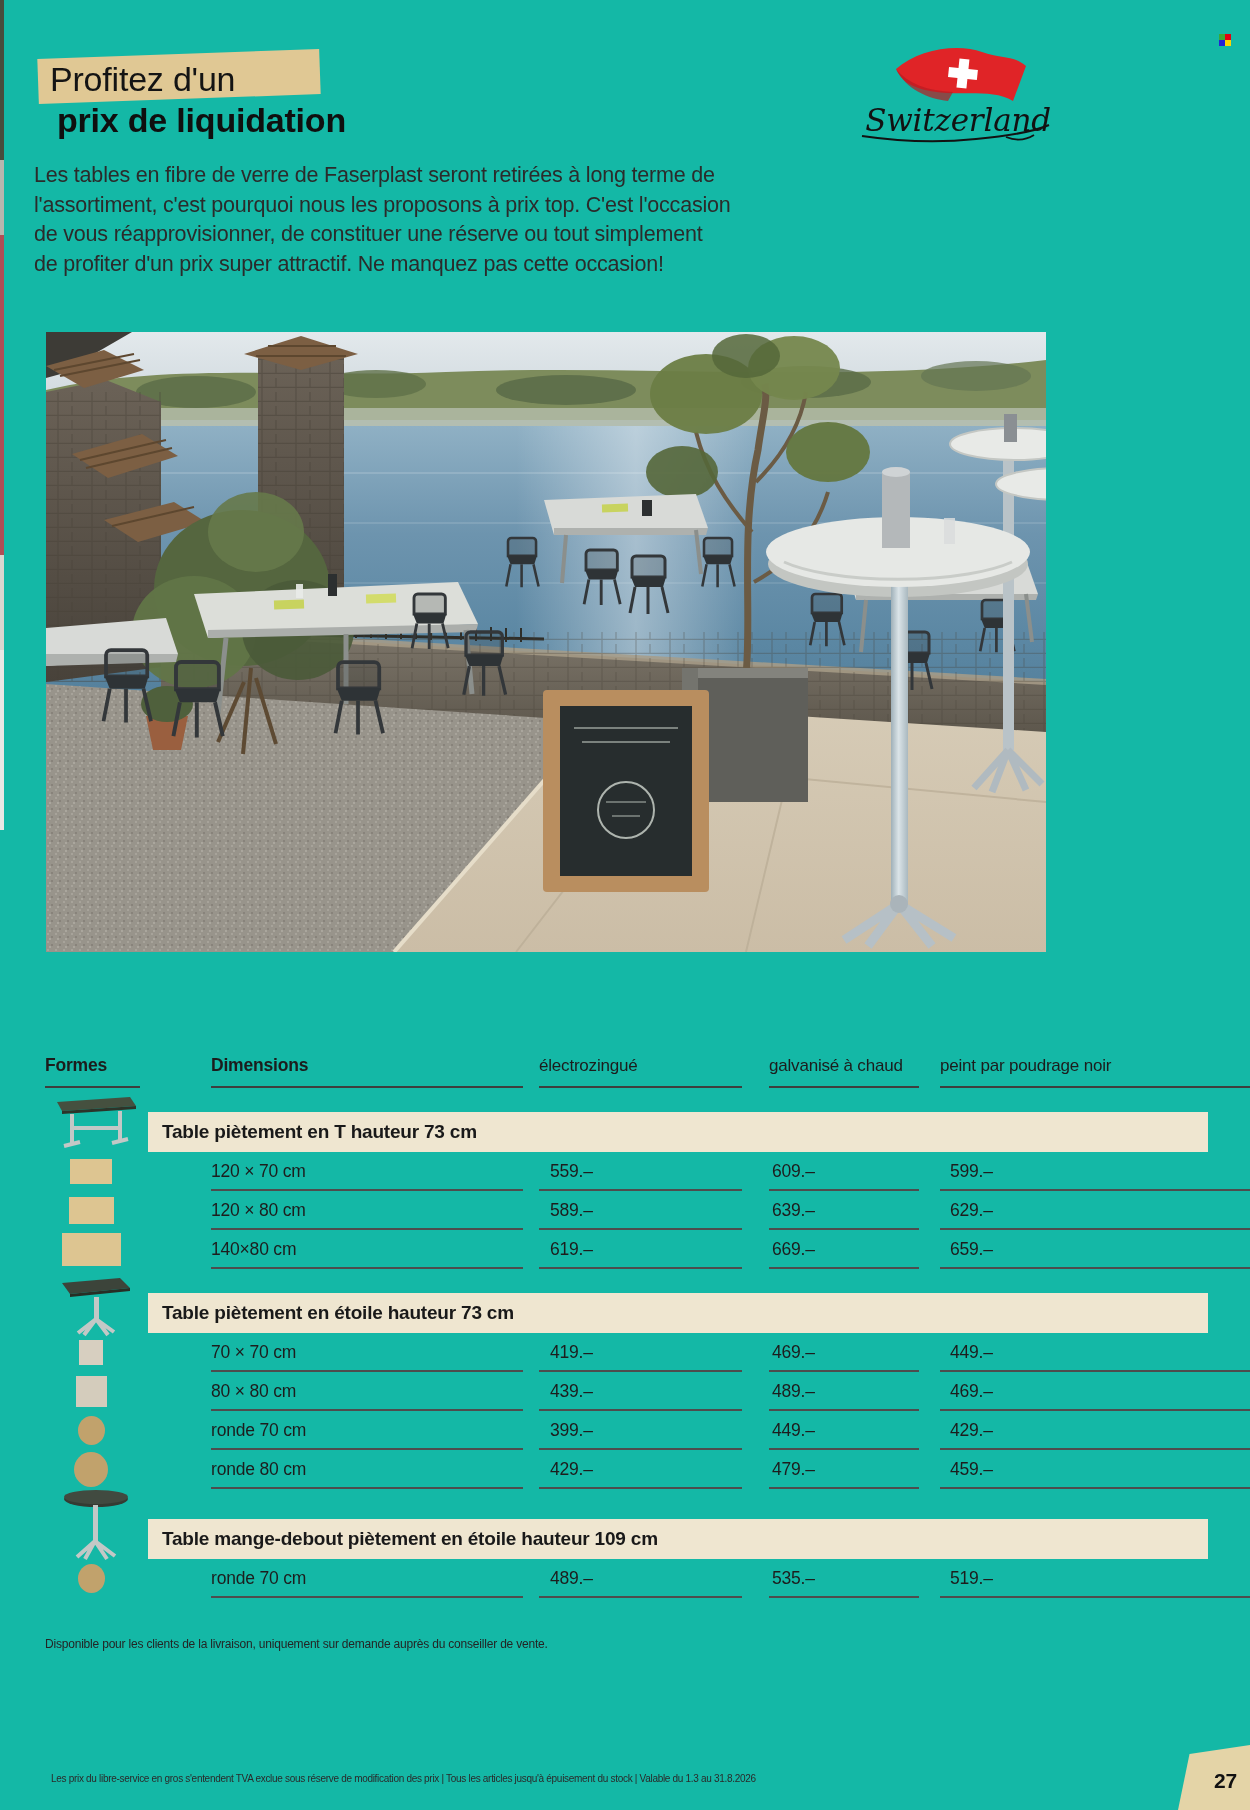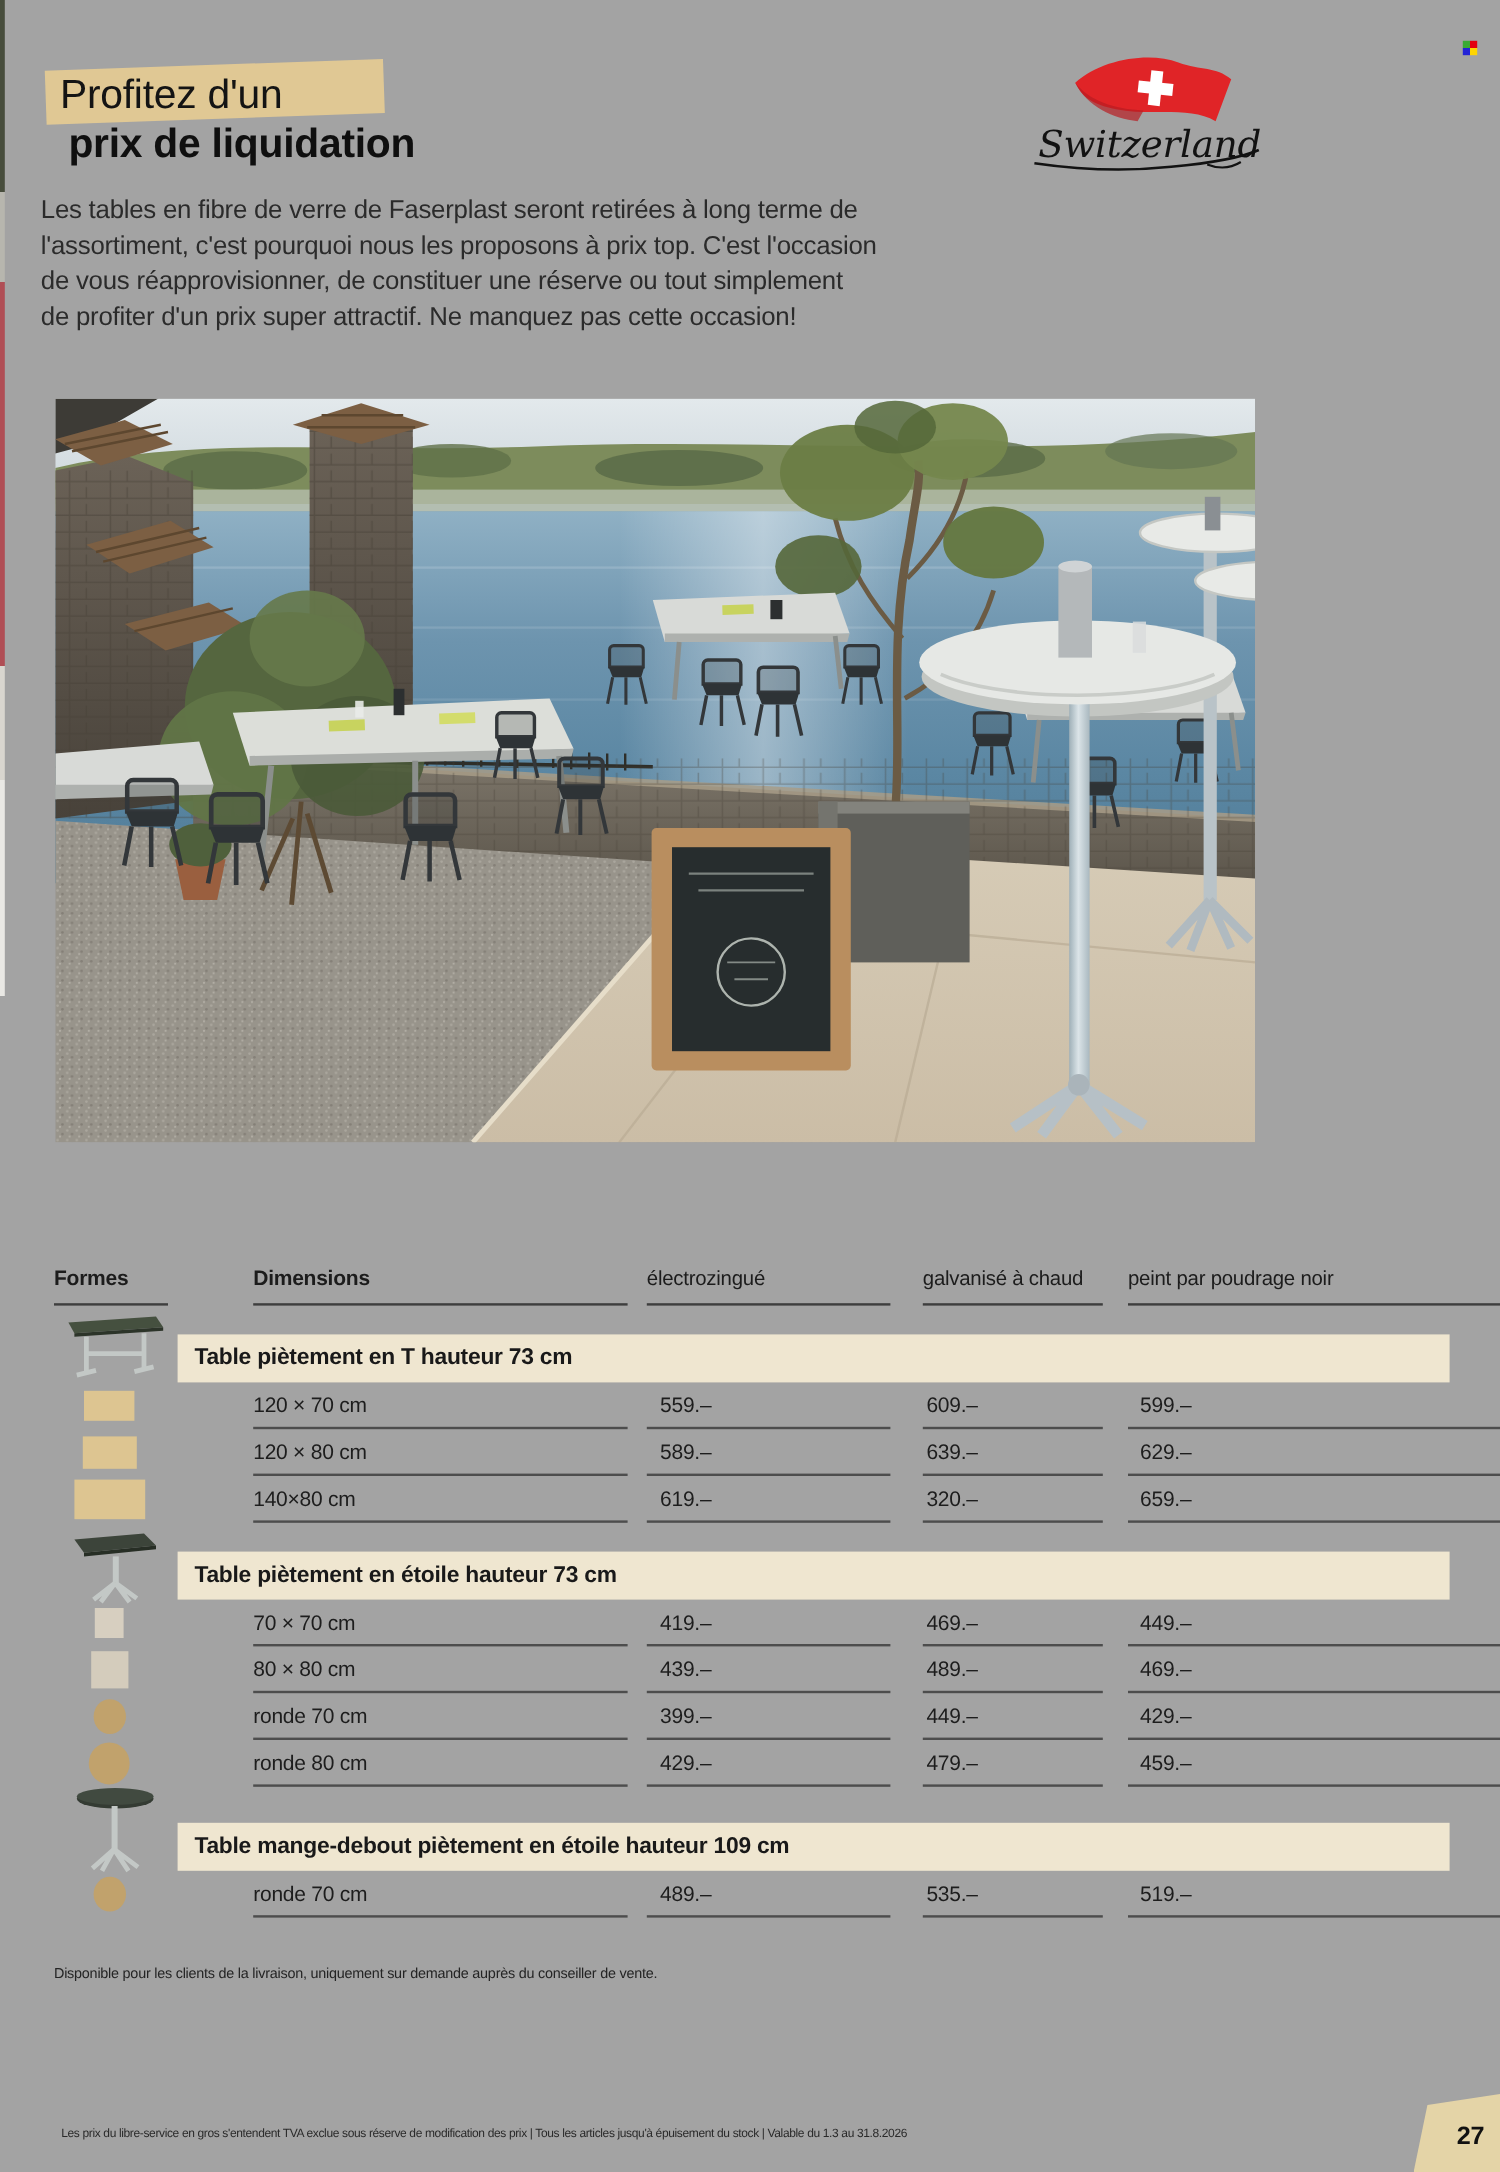--- a/index.html
+++ b/index.html
@@ -1,16 +1,16 @@
 <!DOCTYPE html>
 <html><head>
 <meta charset="utf-8">
 <style>
   html,body{margin:0;padding:0;background:#e8e8e8;}
-  .page{position:relative;width:1250px;height:1810px;background:#a3a3a3;
+  .page{position:relative;width:1250px;height:1810px;background:#14b8a6;
         font-family:"Liberation Sans",sans-serif;color:#1c1c1c;overflow:hidden;
         letter-spacing:-0.2px;}
   
   .edge{position:absolute;left:0;width:4px;}
   
   .regmark{position:absolute;left:1219px;top:34px;width:12px;height:12px;display:grid;
            grid-template-columns:6px 6px;grid-template-rows:6px 6px;}
   .regmark i{display:block;}
   
   .hl-box{position:absolute;left:38px;top:54px;width:282px;height:45px;background:#e0c894;
@@ -380,21 +380,21 @@
             <span class="shp shp-rect-l"></span>
           </span>
         </div>
       <div class="cell c-dim u">
           <span class="val">140×80 cm</span>
         </div>
       <div class="cell c-p1 u">
           <span class="val p1pad">619.–</span>
         </div>
       <div class="cell c-p2 u">
-          <span class="val p2pad">320.–</span>
+          <span class="val p2pad">669.–</span>
         </div>
       <div class="cell c-p3 u">
           <span class="val p3pad">659.–</span>
         </div>
     </div>
 
     <div class="sec">
       <div class="iconcol">
         <svg class="secicon" width="84" height="62" viewBox="0 0 84 62">
           <polygon points="8,8 66,3 76,13 16,19" fill="#3c443a"></polygon>

